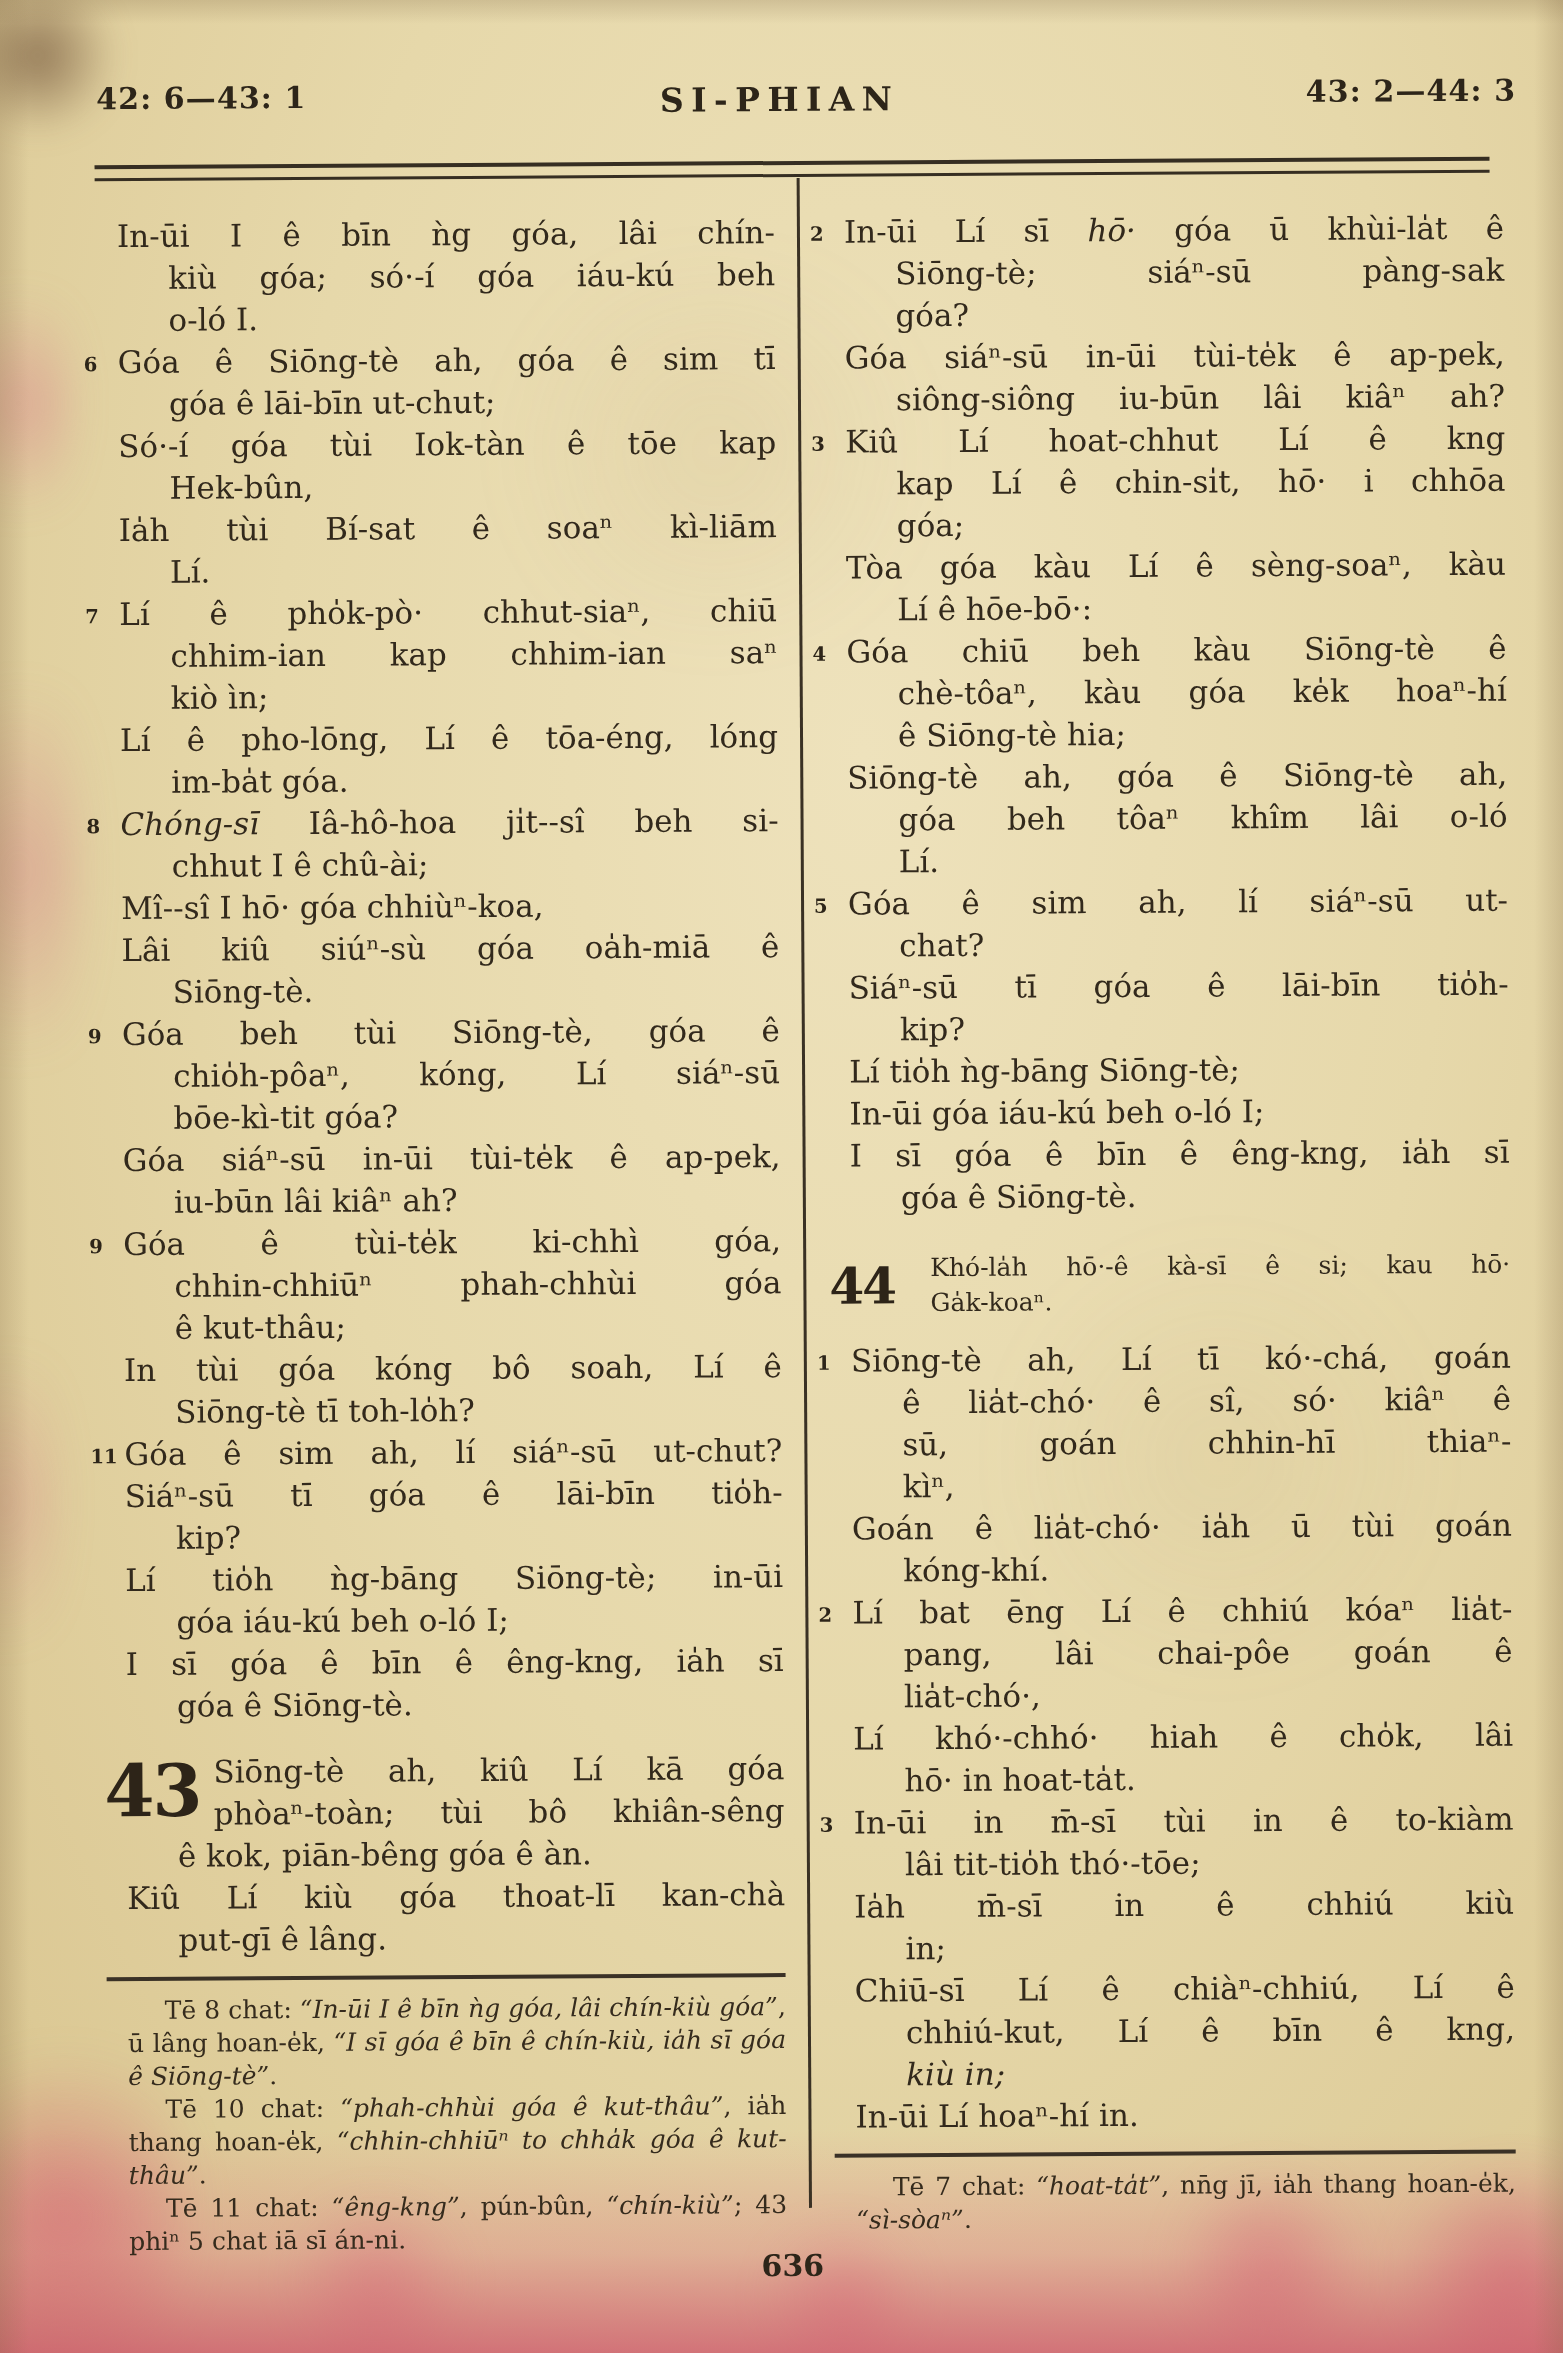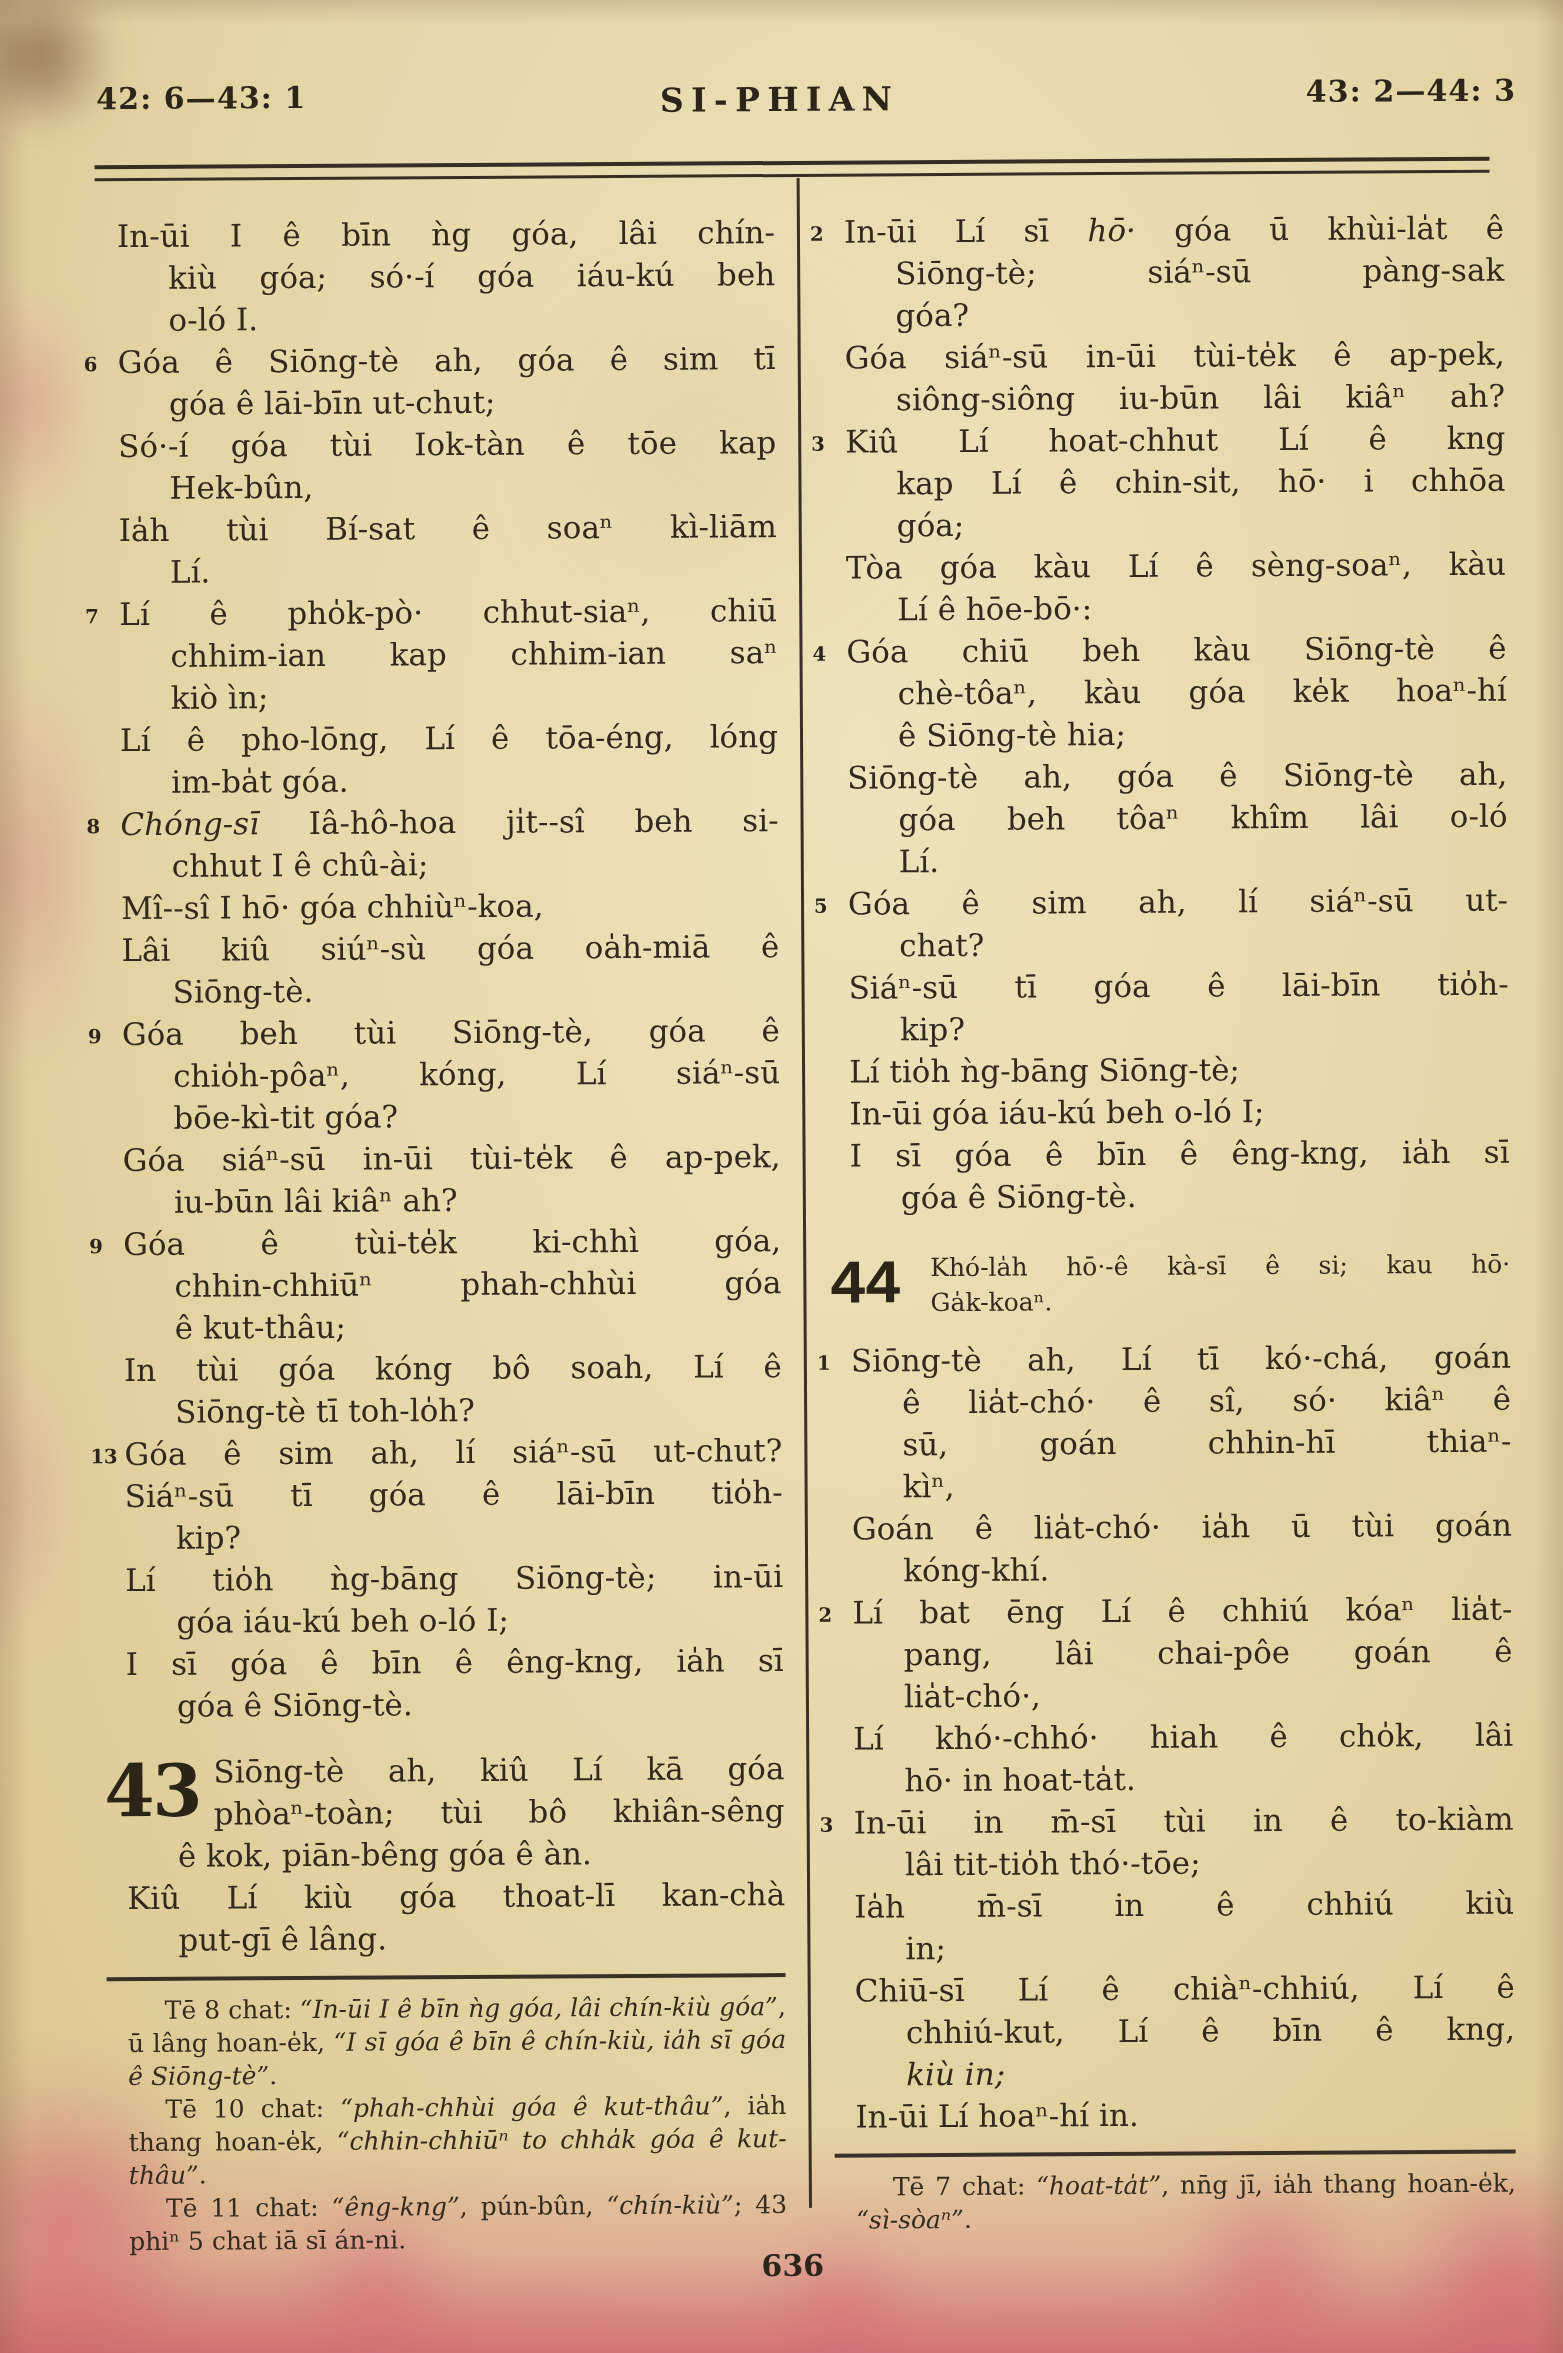--- a/index.html
+++ b/index.html
@@ -61,21 +61,21 @@
   .line{position:relative;font-size:31px;line-height:42px;color:#32291c;}
   .line.small{font-size:25px;line-height:35px;}
   .ind{padding-left:51px;}
   .just{text-align:justify;text-align-last:justify;}
   .it{font-style:italic;text-align:right;}
   .vnum{position:absolute;left:-34px;top:3.2px;font-size:19.6px;font-weight:bold;color:#2d2519;}
   .chapter{margin-top:24px;}
   .ch44{margin-top:32px;}
   .chnum{float:left;width:109px;margin-left:-22px;font-size:72px;line-height:80px;
          font-weight:bold;letter-spacing:-2.1px;color:#2d2418;}
-  .chnum.chsmall{width:101px;margin-left:-21px;font-size:62px;line-height:71px;font-family:Liberation Mono, monospace;}
+  .chnum.chsmall{width:101px;margin-left:-21px;font-size:50px;line-height:71px;}
   .clear{clear:both;}
   .verses.gap{margin-top:18px;}
   .fnrule{height:3.7px;background:#3a3126;margin:16px 0 13.8px -21px;width:calc(100% + 21px);}
   .fnp{font-size:25px;line-height:33px;text-indent:37px;text-align:justify;margin:0;color:#352b1d;}
   #pagenum{position:absolute;top:2248px;left:0;width:100%;text-align:center;
            font-size:30px;font-weight:bold;color:#2d2519;}
 </style>
 </head>
 <body>
 
@@ -130,21 +130,21 @@
           <div class="line just"><span class="vnum">9</span><span>Góa beh tùi Siōng-tè, góa ê</span></div>
           <div class="line ind just"><span>chio̍h-pôaⁿ, kóng, Lí siáⁿ-sū</span></div>
           <div class="line ind"><span>bōe-kì-tit góa?</span></div>
           <div class="line just"><span>Góa siáⁿ-sū in-ūi tùi-te̍k ê ap-pek,</span></div>
           <div class="line ind"><span>iu-būn lâi kiâⁿ ah?</span></div>
           <div class="line just"><span class="vnum">9</span><span>Góa ê tùi-te̍k ki-chhì góa,</span></div>
           <div class="line ind just"><span>chhin-chhiūⁿ phah-chhùi góa</span></div>
           <div class="line ind"><span>ê kut-thâu;</span></div>
           <div class="line just"><span>In tùi góa kóng bô soah, Lí ê</span></div>
           <div class="line ind"><span>Siōng-tè tī toh-lo̍h?</span></div>
-          <div class="line just"><span class="vnum">13</span><span>Góa ê sim ah, lí siáⁿ-sū ut-chut?</span></div>
+          <div class="line just"><span class="vnum">11</span><span>Góa ê sim ah, lí siáⁿ-sū ut-chut?</span></div>
           <div class="line just"><span>Siáⁿ-sū tī góa ê lāi-bīn tio̍h-</span></div>
           <div class="line ind"><span>kip?</span></div>
           <div class="line just"><span>Lí tio̍h ǹg-bāng Siōng-tè; in-ūi</span></div>
           <div class="line ind"><span>góa iáu-kú beh o-ló I;</span></div>
           <div class="line just"><span>I sī góa ê bīn ê êng-kng, ia̍h sī</span></div>
           <div class="line ind"><span>góa ê Siōng-tè.</span></div>
         </div>
         <div class="chapter">
           <span class="chnum">43</span>
           <div class="capwrap">

